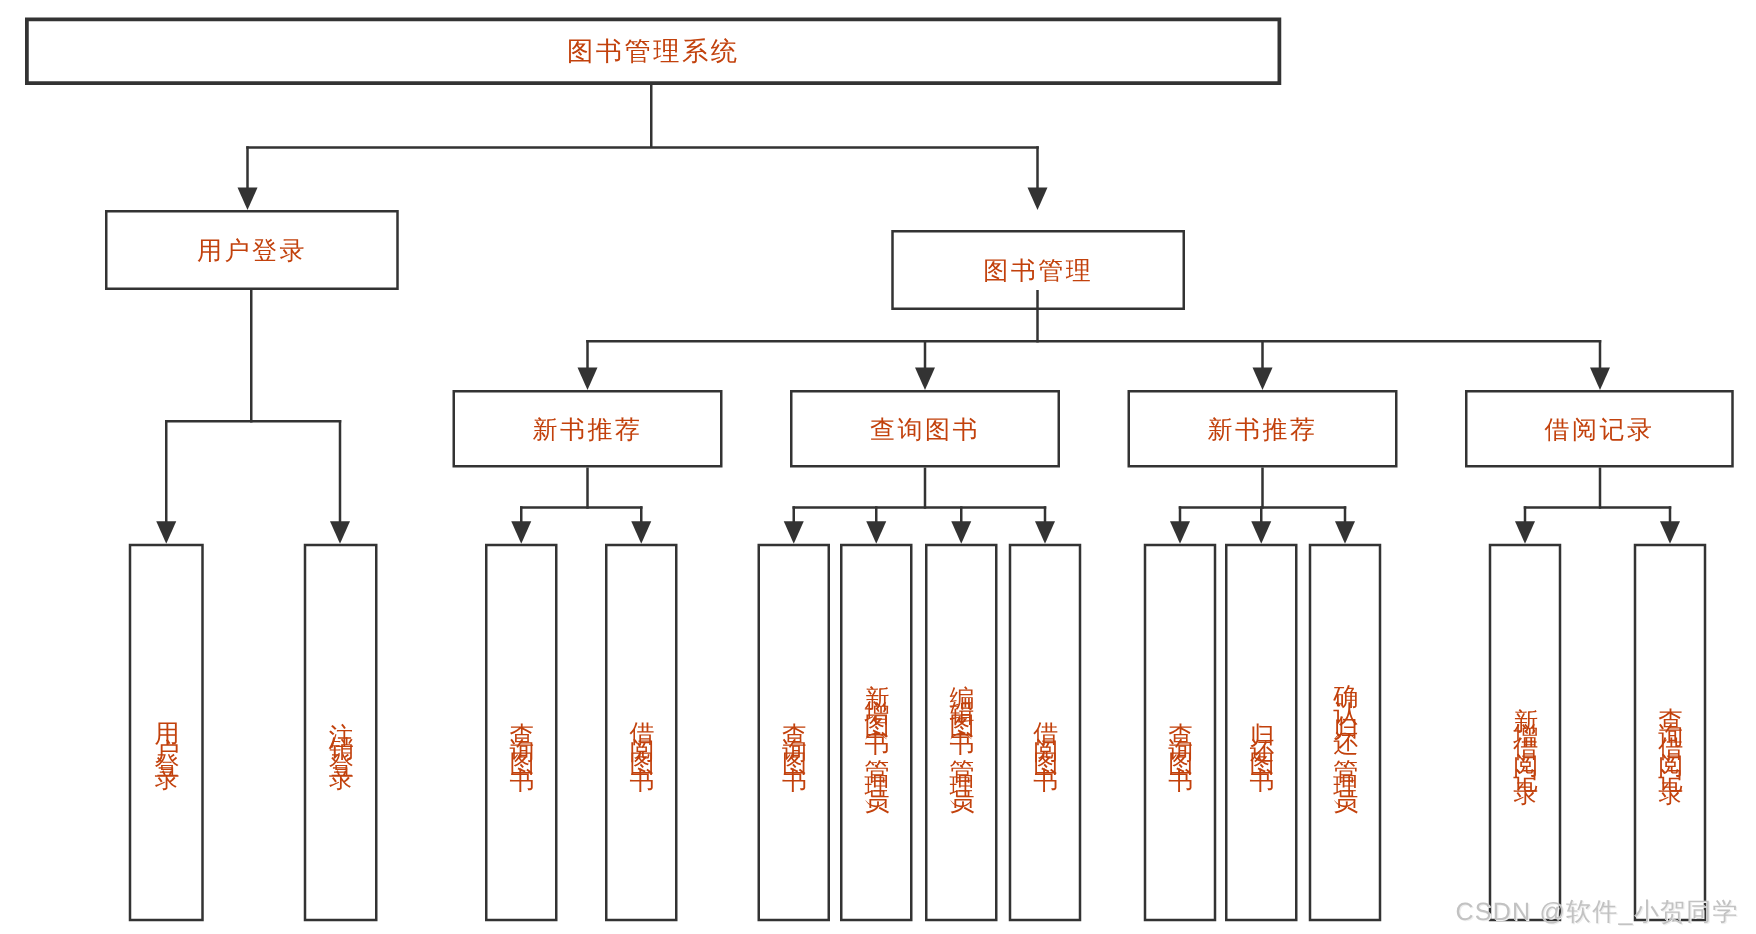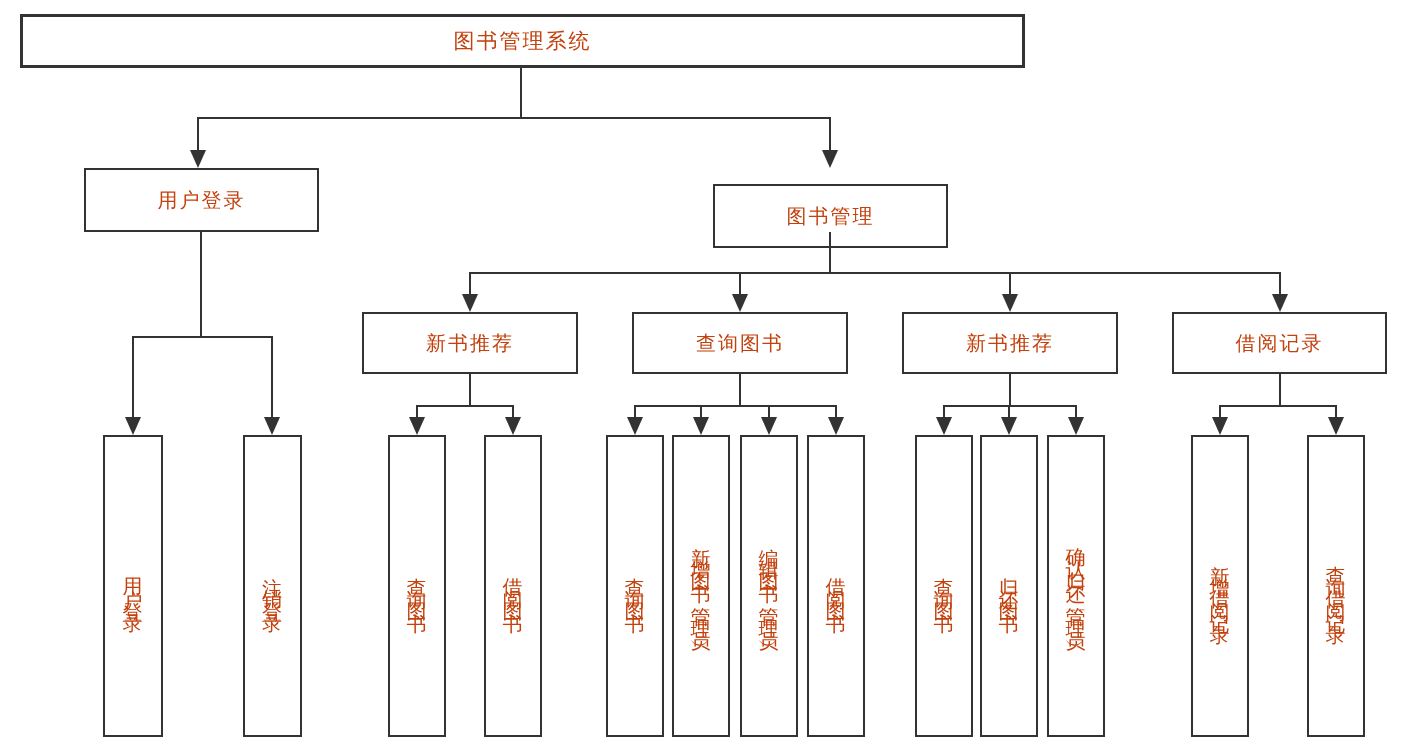--- a/index.html
+++ b/index.html
@@ -144,14 +144,15 @@
     <span class="vtext">确认归还（管理员）</span>
   </div>
 
   <div class="box leaf" style="left:1191px;top:435px;width:58px;height:302px">
     <span class="vtext">新增借阅记录</span>
   </div>
   <div class="box leaf" style="left:1307px;top:435px;width:58px;height:302px">
     <span class="vtext">查询借阅记录</span>
   </div>
 
+  <div class="watermark">CSDN @软件_小贺同学</div>
 
 </div>
 
 </body></html>

